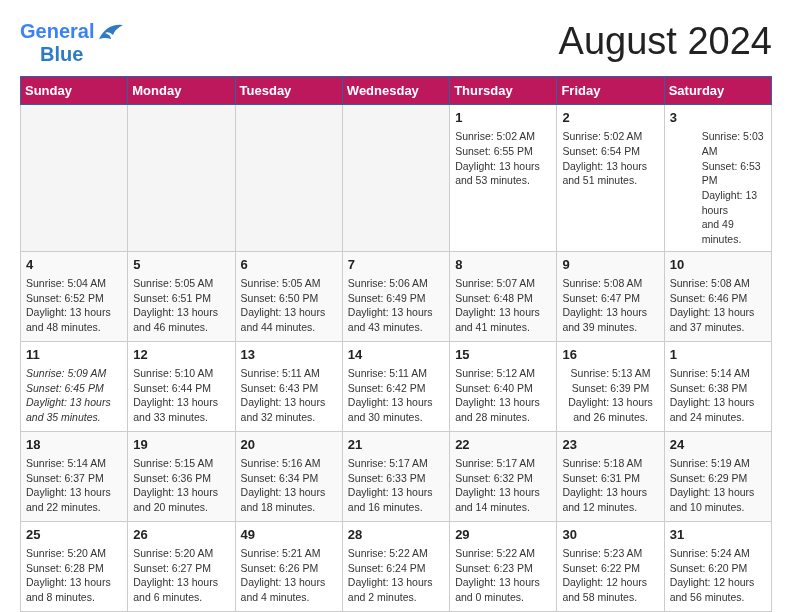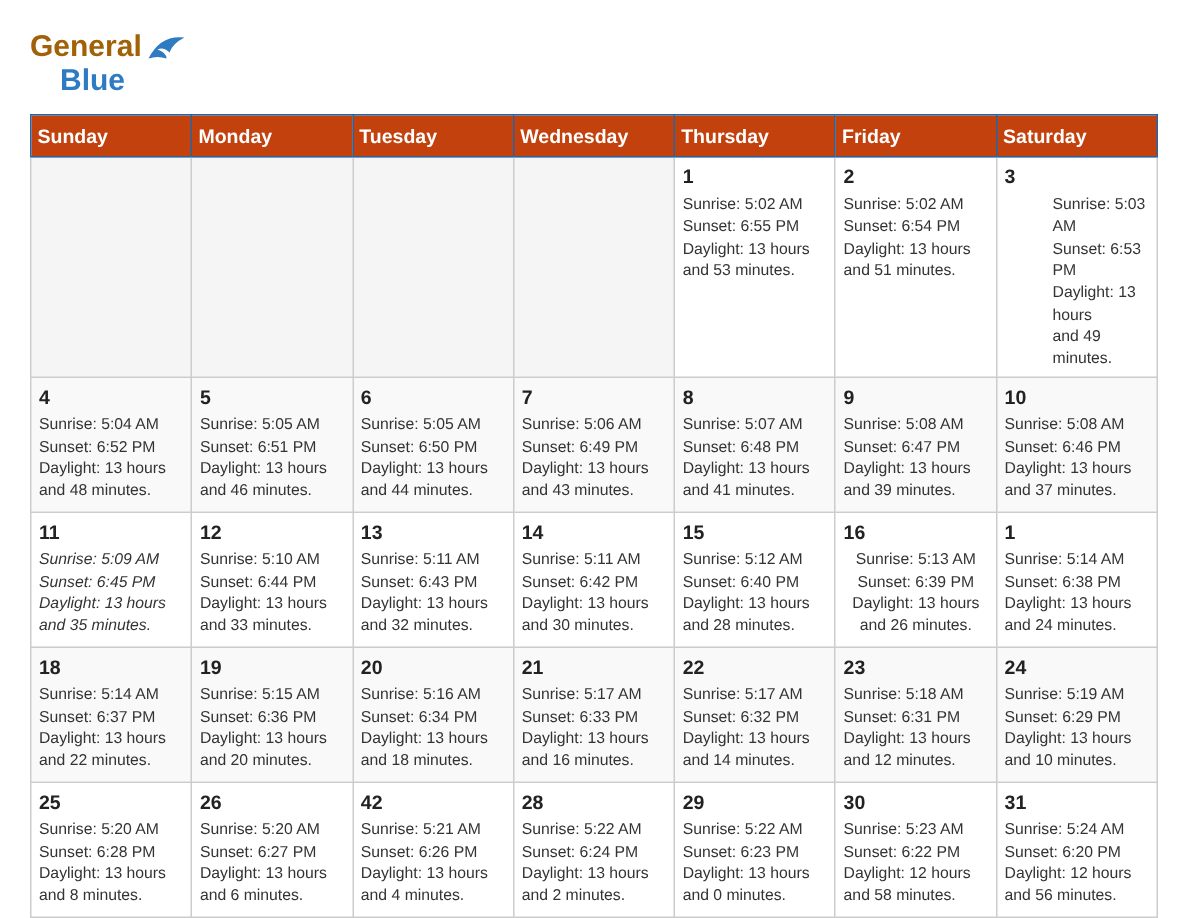--- a/index.html
+++ b/index.html
@@ -32,21 +32,21 @@
     .location {
       font-size: 16px;
       color: #555;
     }
     .calendar {
       width: 100%;
       border-collapse: collapse;
       border: 1px solid #ccc;
     }
     .calendar th {
-      background: #c2410c;
+      background: #be185d;
       color: #fff;
       font-size: 13px;
       font-weight: bold;
       padding: 6px 4px;
       text-align: left;
       border: 1px solid #2565a3;
     }
     .calendar td {
       vertical-align: top;
       border: 1px solid #ccc;
@@ -77,21 +77,21 @@
     .row-odd td {
       background: #fff;
     }
     .logo-wrapper {
       display: flex;
       align-items: center;
     }
     .general-text {
       font-size: 20px;
       font-weight: bold;
-      color: #a16207;
+      color: #3b82f6;
       text-align: right;
     }
     .blue-text {
       font-size: 20px;
       font-weight: bold;
       color: #2e7bc4;
       margin-left: 20px;
     }
     .logo-bird {
       width: 32px;
@@ -106,20 +106,21 @@
   <div class="logo">
     <div class="logo-wrapper">
       <span class="general-text">General</span>
       <svg class="logo-bird" viewBox="0 0 32 22" xmlns="http://www.w3.org/2000/svg">
         <path d="M4 18 Q12 2 28 4 Q20 8 18 14 Q14 10 10 12 Q16 14 16 18 Q10 16 4 18Z" fill="#2e7bc4"></path>
       </svg>
     </div>
     <span class="blue-text">Blue</span>
   </div>
   <div class="title-block">
+    <div class="month-title">August 2024</div>
   </div>
 </div>
 
 <table class="calendar">
   <thead>
     <tr>
     <th>Sunday</th>
         <th>Monday</th>
         <th>Tuesday</th>
         <th>Wednesday</th>
@@ -318,21 +319,21 @@
 and 8 minutes.</div>
         </td>
         <td>
           <span class="day-num">26</span>
           <div class="day-info" style="white-space: pre-line;">Sunrise: 5:20 AM
 Sunset: 6:27 PM
 Daylight: 13 hours
 and 6 minutes.</div>
         </td>
         <td>
-          <span class="day-num">42</span>
+          <span class="day-num">49</span>
           <div class="day-info" style="white-space: pre-line;">Sunrise: 5:21 AM
 Sunset: 6:26 PM
 Daylight: 13 hours
 and 4 minutes.</div>
         </td>
         <td>
           <span class="day-num">28</span>
           <div class="day-info" style="white-space: pre-line;">Sunrise: 5:22 AM
 Sunset: 6:24 PM
 Daylight: 13 hours

